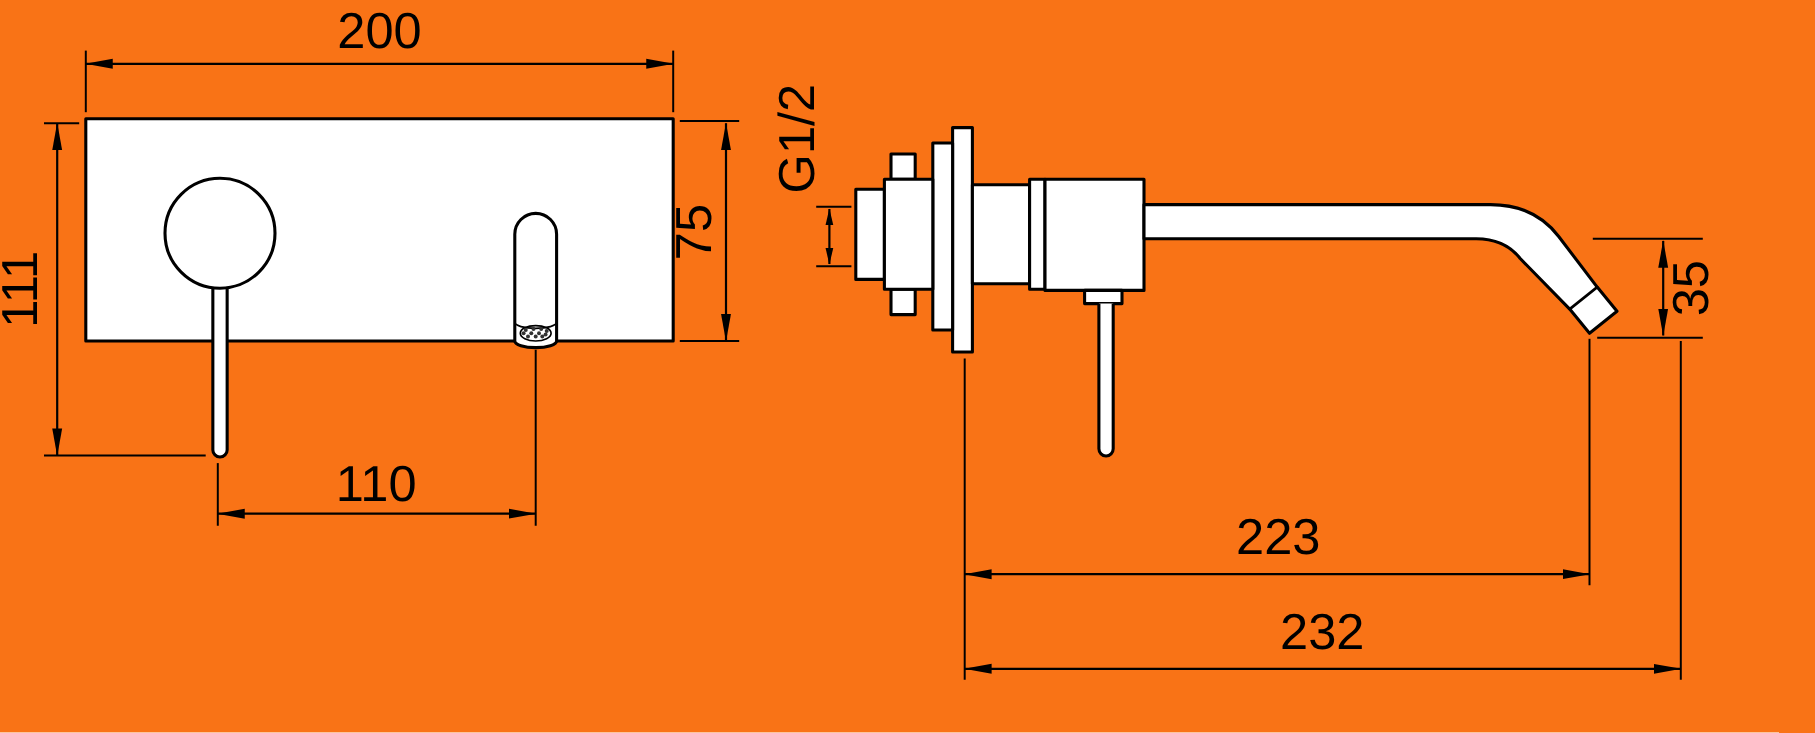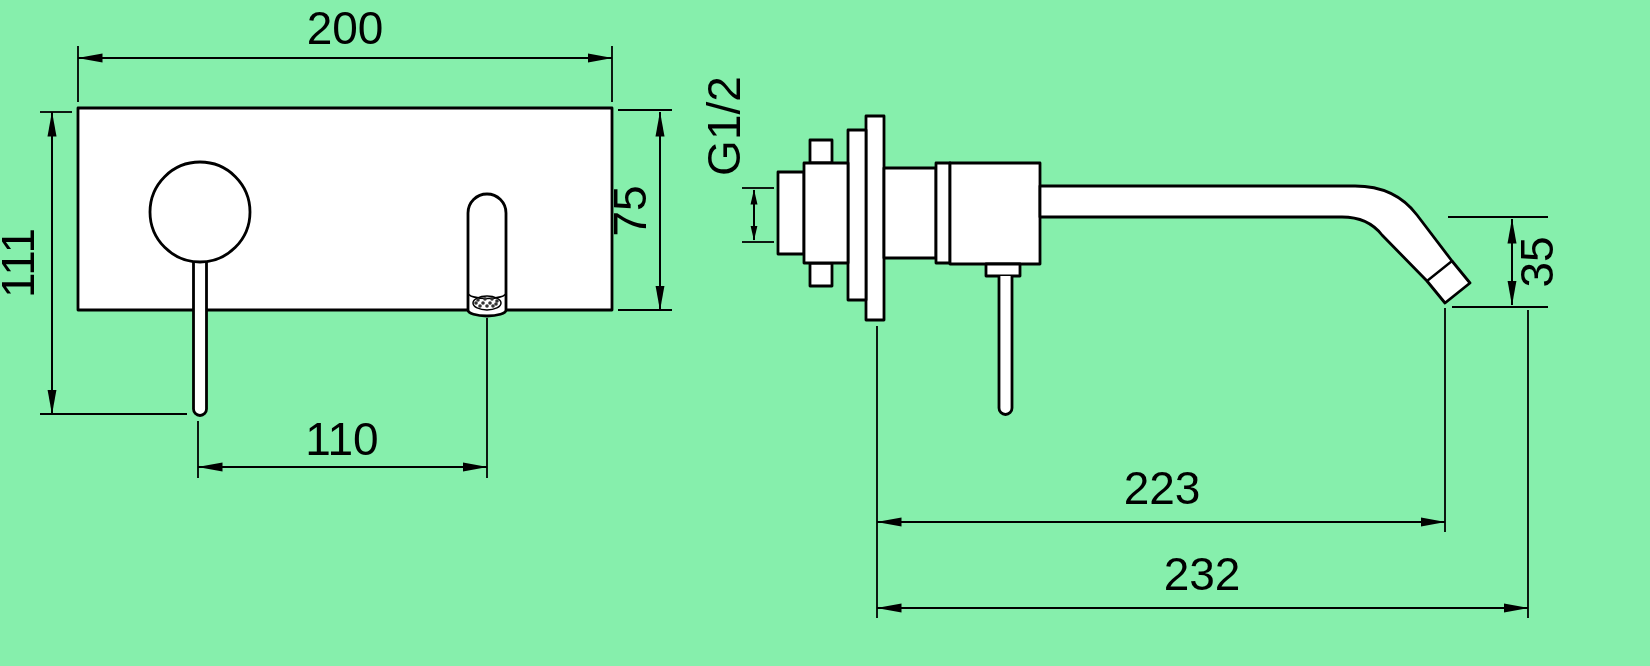--- a/index.html
+++ b/index.html
@@ -4,21 +4,21 @@
 <style>
   html,body{
     margin:0;
     padding:0;
     background:#ffffff;
     font-family:"Liberation Sans", sans-serif;
   }
   .canvas{
     width:1650px;
     height:666px;
-    background:#86efac;
+    background:#f97316;
     position:relative;
     overflow:hidden;
   }
   svg{display:block;}
   .obj{
     fill:#ffffff;
     stroke:#000000;
     stroke-width:2.8;
     stroke-linejoin:round;
   }

